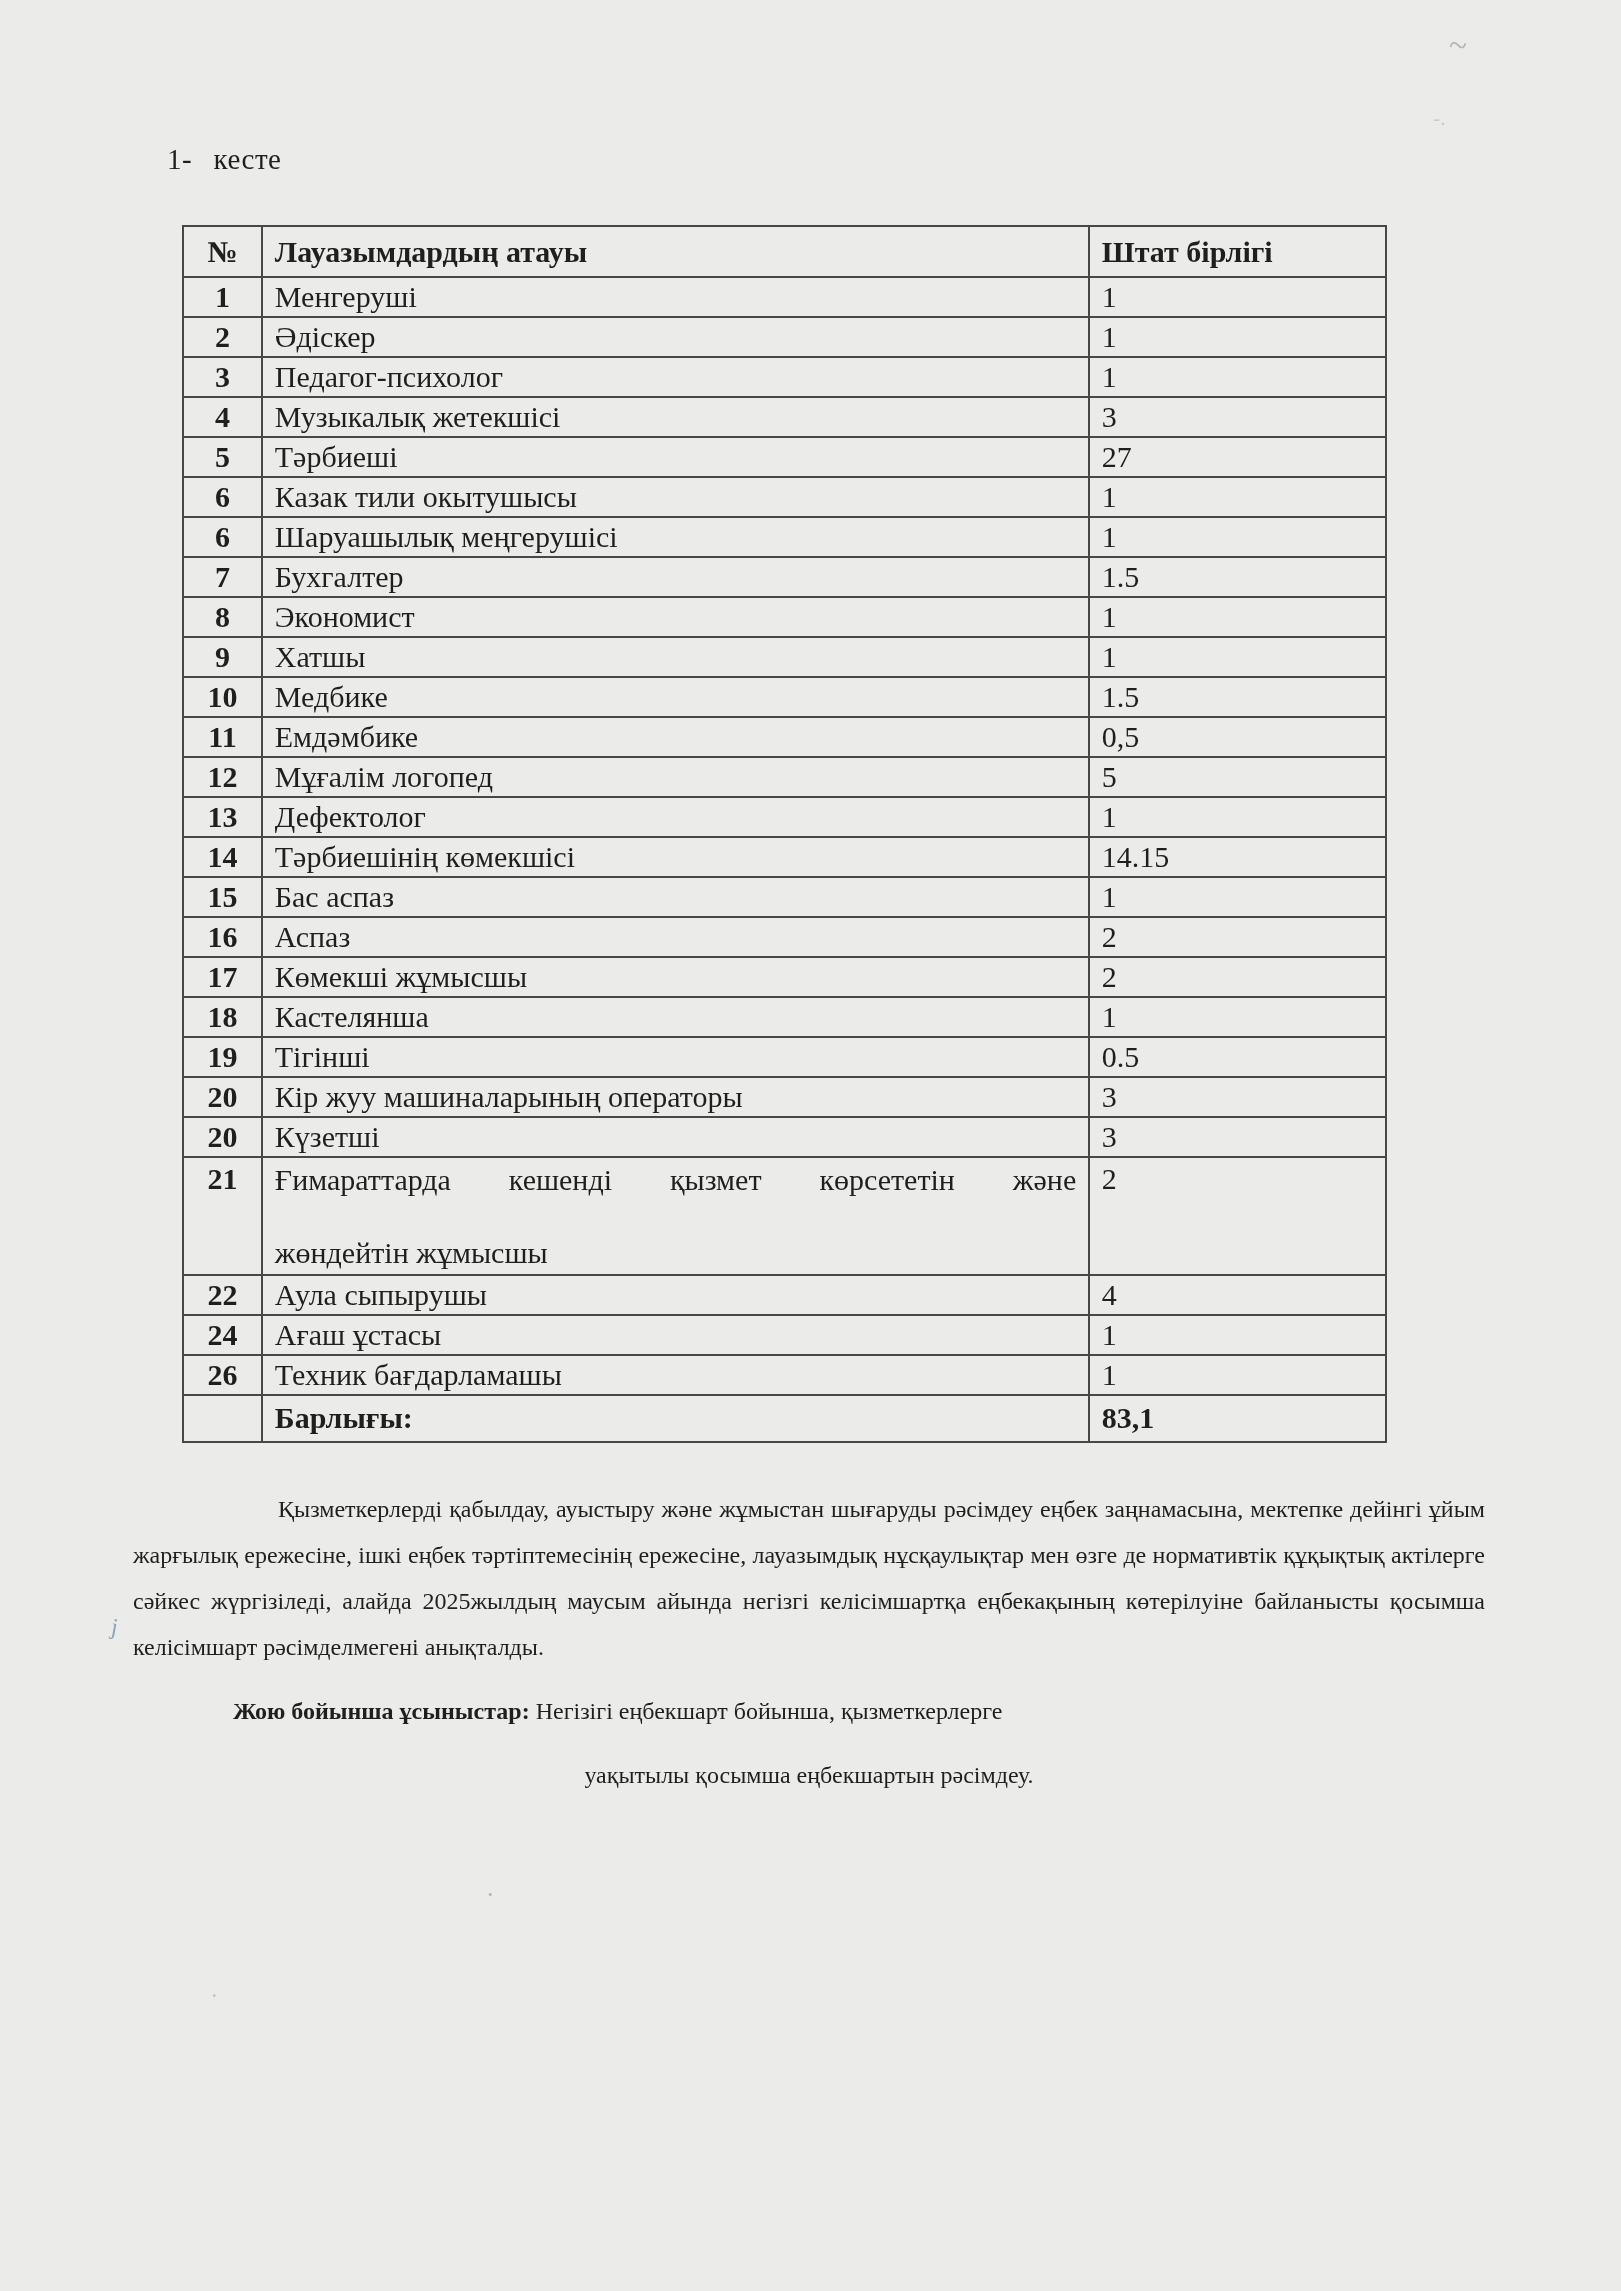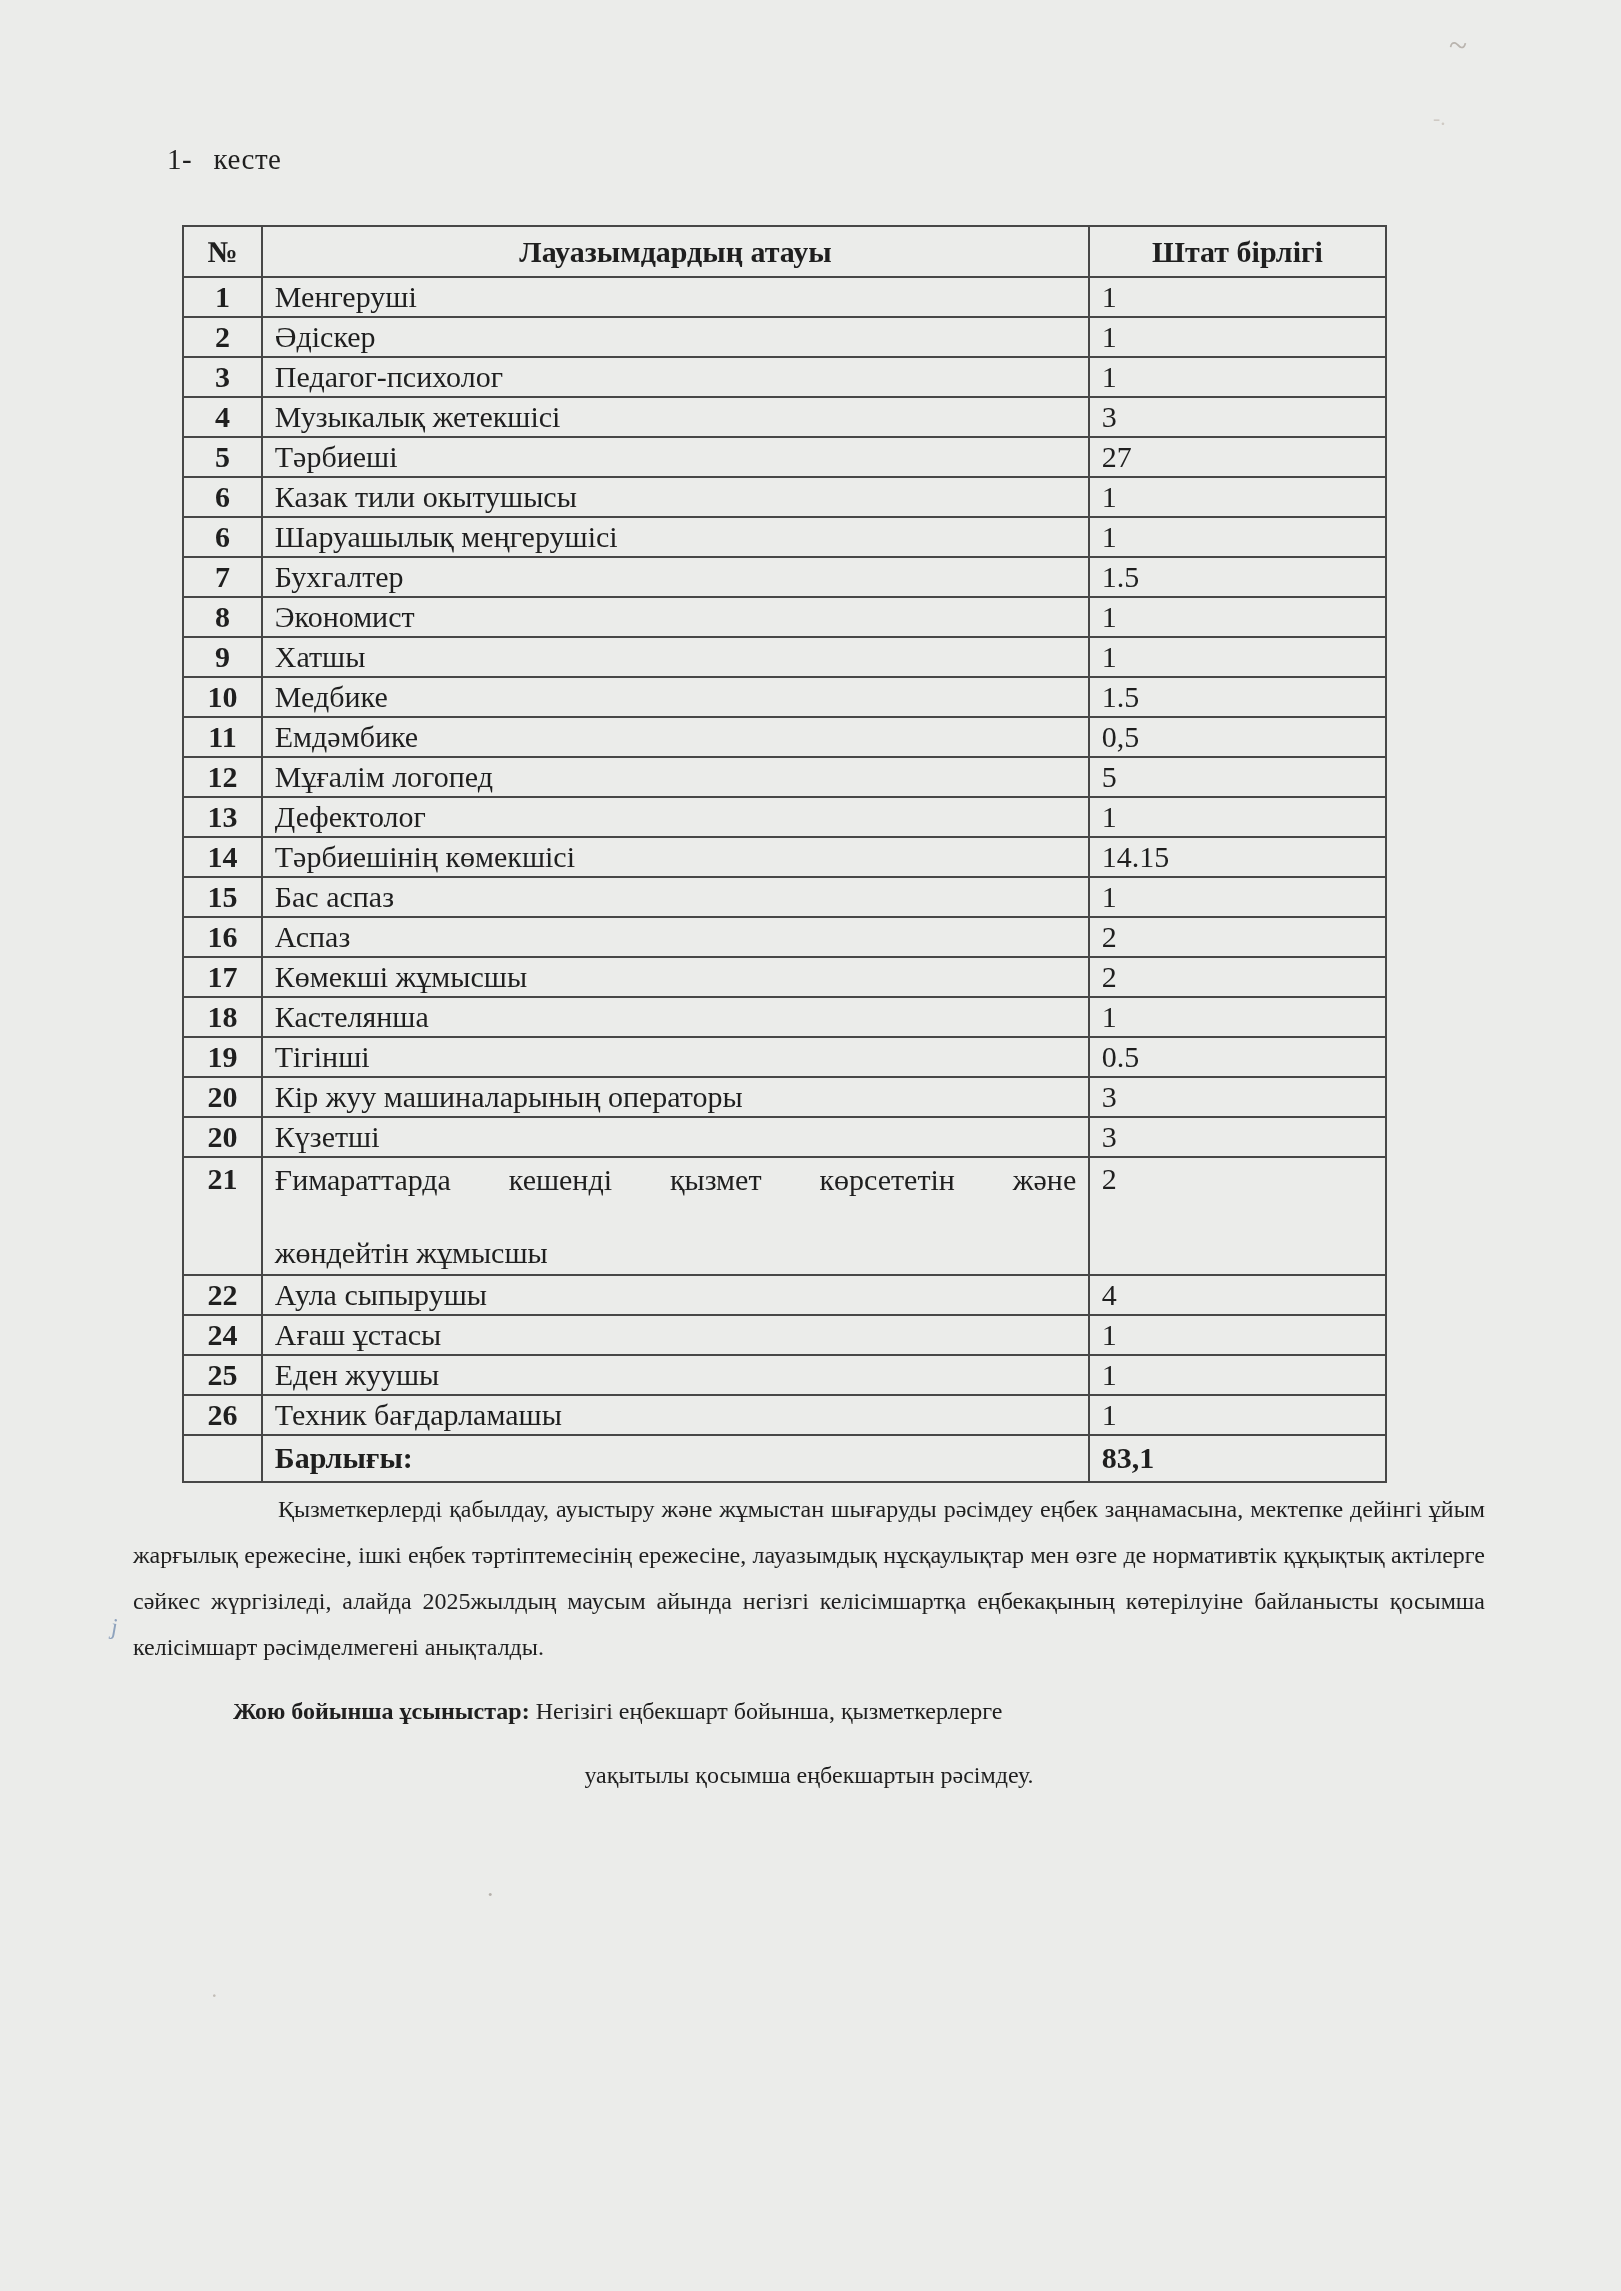--- a/index.html
+++ b/index.html
@@ -33,21 +33,21 @@
   .doc-table th, .doc-table td {
     border: 2px solid #474747;
     padding: 2px 11.8px;
     height: 34px;
     vertical-align: middle;
     overflow: hidden;
     white-space: nowrap;
   }
   .doc-table thead th {
     font-weight: bold;
-    text-align: center;
+    text-align: left;
     height: 45px;
   }
   .doc-table thead th.col-no { text-align: center; padding: 2px 2px; }
   .doc-table td.col-no {
     font-weight: bold;
     text-align: center;
     padding: 2px 2px;
   }
   .doc-table td.col-name { text-align: left; }
   .doc-table td.col-val { text-align: left; }
@@ -236,25 +236,20 @@
           <td class="col-no">22</td>
           <td class="col-name">Аула сыпырушы</td>
           <td class="col-val">4</td>
         </tr>
         <tr>
           <td class="col-no">24</td>
           <td class="col-name">Ағаш ұстасы</td>
           <td class="col-val">1</td>
         </tr>
         <tr>
-          <td class="col-no">25</td>
-          <td class="col-name">Еден жуушы</td>
-          <td class="col-val">1</td>
-        </tr>
-        <tr>
           <td class="col-no">26</td>
           <td class="col-name">Техник бағдарламашы</td>
           <td class="col-val">1</td>
         </tr>
       </tbody>
     <tfoot>
       <tr>
         <td class="col-no"></td>
         <td class="col-name">Барлығы:</td>
         <td class="col-val">83,1</td>

